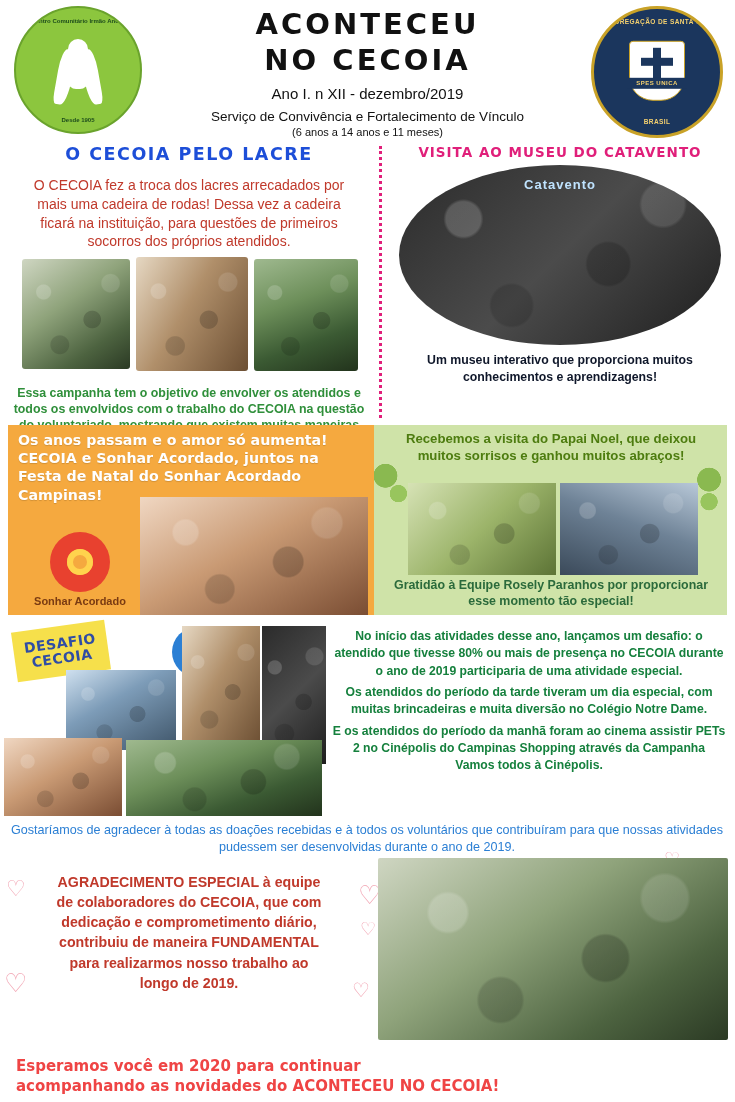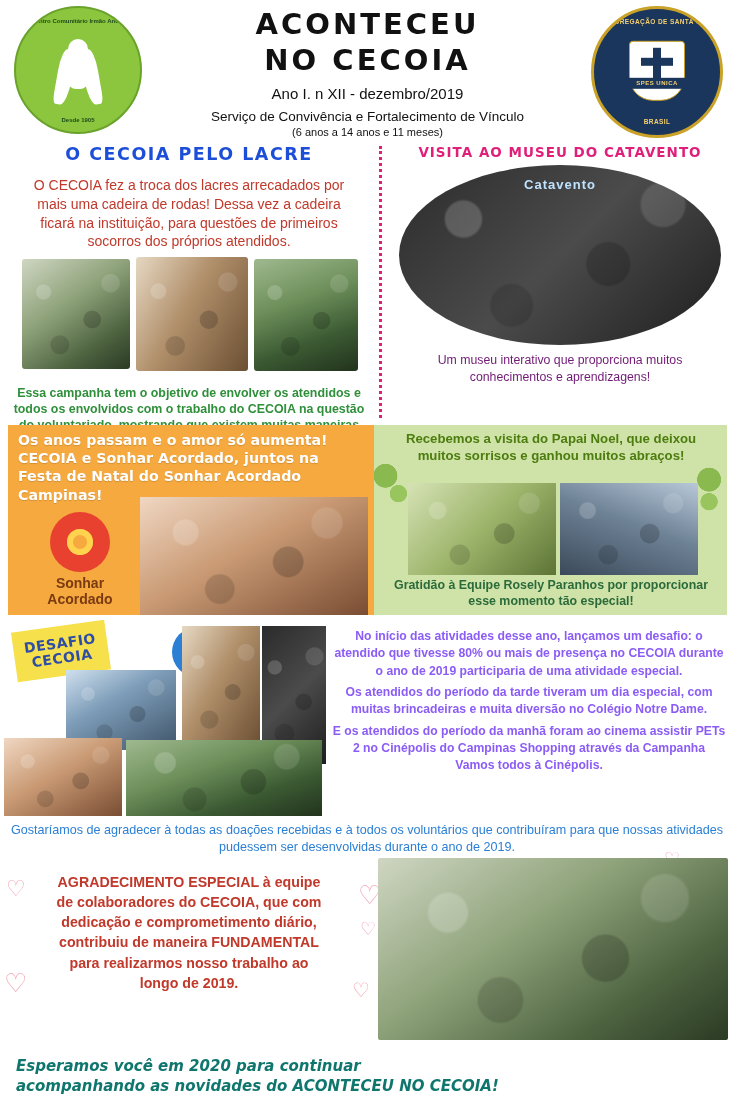--- a/index.html
+++ b/index.html
@@ -256,22 +256,22 @@
     width: 322px;
     height: 180px;
     margin: 0 auto;
     border-radius: 50%;
     overflow: hidden;
     position: relative;
     background: #4a4a4a;
   }
   .p-museu {
     font-size: 12.3px;
-    color: #701a75;
-    font-weight: normal;
+    color: #0f172a;
+    font-weight: bold;
     line-height: 1.35;
     margin-top: 7px;
     padding: 0 6px;
   }
 
   
   .sec2 {
     position: relative;
     height: 195px;
   }
@@ -325,21 +325,21 @@
     content: "";
     position: absolute;
     left: 50%; top: 50%;
     transform: translate(-50%,-50%);
     width: 26px; height: 26px;
     border-radius: 50%;
     background: #f5a93f;
     box-shadow: inset 0 0 0 6px #ffd34d;
   }
   .sonhar-name {
-    font-size: 14px;
+    font-size: 11px;
     color: #7a3b12;
     margin-top: 3px;
     font-weight: bold;
     text-align: center;
   }
   .txt-papainoel {
     position: absolute;
     left: 10px;
     top: 6px;
     width: 334px;
@@ -405,21 +405,21 @@
     font-size: 34px;
     line-height: 50px;
     text-align: center;
     font-weight: bold;
   }
   .txt-desafio {
     position: absolute;
     left: 330px;
     top: 8px;
     width: 398px;
-    color: #8b5cf6;
+    color: #15803d;
     font-size: 12.2px;
     font-weight: bold;
     line-height: 1.42;
     text-align: center;
   }
 
   
   .sec4 {
     position: relative;
     height: 282px;
@@ -452,23 +452,22 @@
     line-height: 1;
   }
   .footer-text {
     position: absolute;
     left: 16px;
     bottom: 6px;
     width: 560px;
     font-family: "DejaVu Sans", sans-serif;
     font-weight: bold;
     font-size: 15px;
-    color: #0f766e;
+    color: #ef4444;
     line-height: 1.35;
-    font-style: italic;
   }
 
   
   .pimg {
     width: 100%;
     height: 100%;
     display: block;
   }
   .grp-a { background: linear-gradient(160deg,#9fb98f 0%,#6d8f5a 38%,#3b5a33 70%,#22331c 100%); }
   .grp-b { background: linear-gradient(145deg,#cfd6c2 0%,#8fa37b 40%,#4d6340 75%,#2b3a24 100%); }

